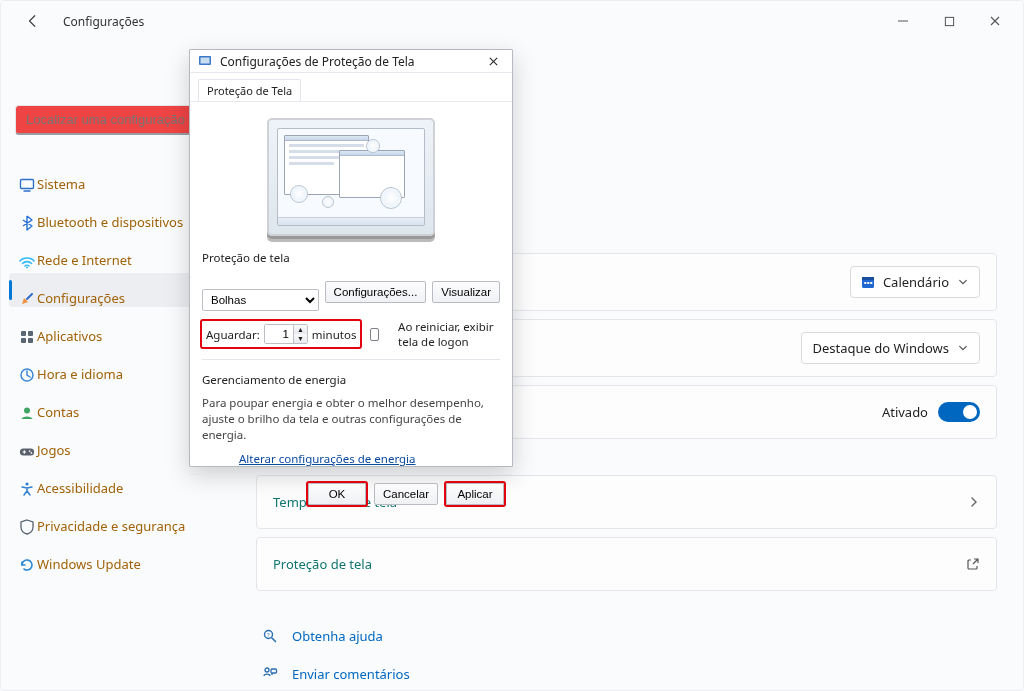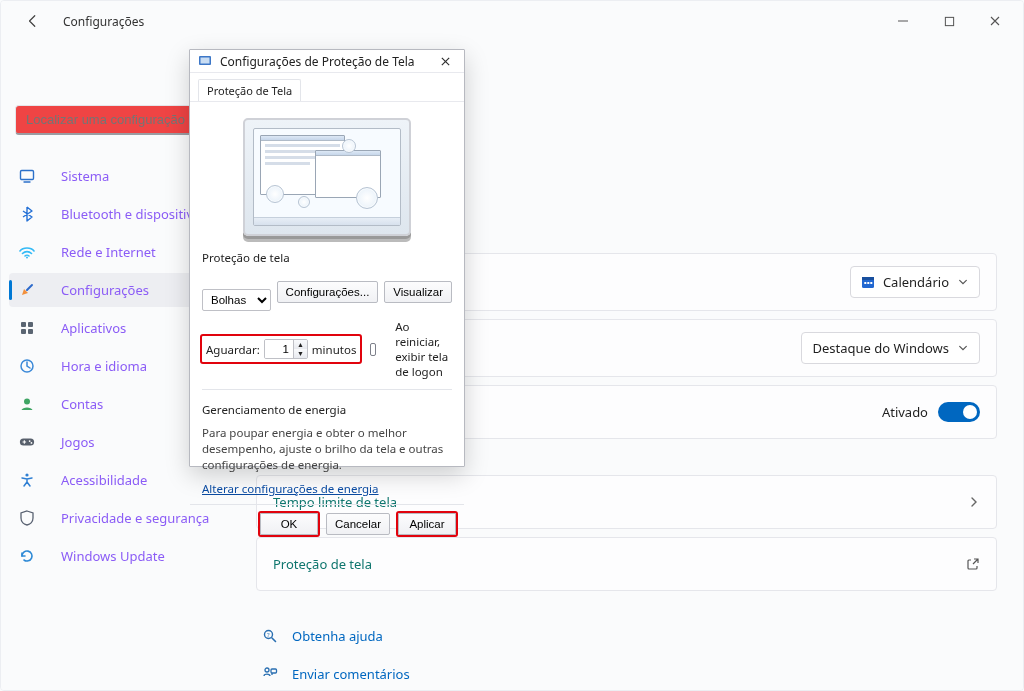--- a/index.html
+++ b/index.html
@@ -57,23 +57,23 @@
   }
   .search input{
     width:100%;height:30px;border:1px solid #e4e6ea;border-bottom:2px solid #9b9ca2;
     border-radius:4px;background:#ef4444;
     padding:4px 30px 4px 10px;font-size:13px;color:#333;outline:none;
   }
   .search .search-icon{
     position:absolute;right:8px;top:6px;color:#666;
   }
   .nav-item{
-    display:flex;align-items:center;gap:26px;
+    display:flex;align-items:flex-end;gap:2px;
     height:34px;padding:0 10px;border-radius:4px;
-    font-size:13px;color:#8b5cf6;position:relative;
+    font-size:13px;color:#a16207;position:relative;
   }
   .nav-item.selected{background:#edeef2;}
   .nav-item.selected::before{
     content:"";position:absolute;left:0;top:7px;bottom:7px;width:3px;border-radius:3px;background:var(--accent-strong);
   }
   .nav-item .nav-icon{width:16px;text-align:center;display:inline-flex;align-items:center;justify-content:center;}
 
   
   .content{
     flex:1;padding:10px 26px 20px 12px;overflow:hidden;
@@ -103,21 +103,21 @@
   }
   .link-row{
     display:flex;align-items:center;gap:14px;padding:10px 6px;font-size:13px;
     color:var(--accent);
   }
   .link-row .link-icon{color:#2a6fb1;}
 
   .open-icon{color:#555;}
   .chev-right{color:#666;}
   .dialog{
-    position:absolute;top:48px;left:188px;width:276px;height:418px;
+    position:absolute;top:48px;left:188px;width:324px;height:418px;
     background:#fff;border:1px solid #b7b9c0;border-radius:1px;
     box-shadow:0 8px 24px rgba(0,0,0,.18);
     display:flex;flex-direction:column;font-size:11.5px;color:#222;
     pointer-events:auto;
   }
   .dlg-title{
     height:28px;display:flex;align-items:center;gap:8px;padding:0 6px 0 8px;border-bottom:1px solid #e8e9ee;
     font-size:12px;
   }
   .dlg-title .dlg-close{margin-left:auto;width:26px;height:22px;display:flex;align-items:center;justify-content:center;}
@@ -158,21 +158,21 @@
   .spin input{width:28px;border:none;text-align:right;padding:0 4px;font-size:11.5px;outline:none;}
   .spin .sp-btns{display:flex;flex-direction:column;width:14px;border-left:1px solid var(--border-strong);}
   .spin .sp-btn{flex:1;display:flex;align-items:center;justify-content:center;font-size:7px;background:linear-gradient(#f9fafc,#e8eaef);}
   .checkbox{display:flex;align-items:center;gap:19px;}
   .checkbox .cb{width:13px;height:13px;border:1px solid #7d808a;border-radius:2px;background:#fff;}
 
   .hl-red{outline:2px solid var(--highlight);outline-offset:0;border-radius:1px;}
 
   hr.sep{border:none;border-top:1px solid #e3e5ea;margin:2px 0;}
   .small-text{color:#444;line-height:1.4;}
-  a.inline-link{color:#0a4aa0;font-size:11.5px;text-decoration:underline;}
+  a.inline-link{color:#0a4aa0;font-size:11.5px;text-decoration:underline;margin-left:37px;}
 
   .dlg-footer{
     border-top:1px solid #e3e5ea;padding:8px;display:flex;justify-content:flex-end;gap:8px;
   }
   .dlg-footer .btn{min-width:58px;text-align:center;}
 
   
   svg{display:block;}
 </style>
 </head>

